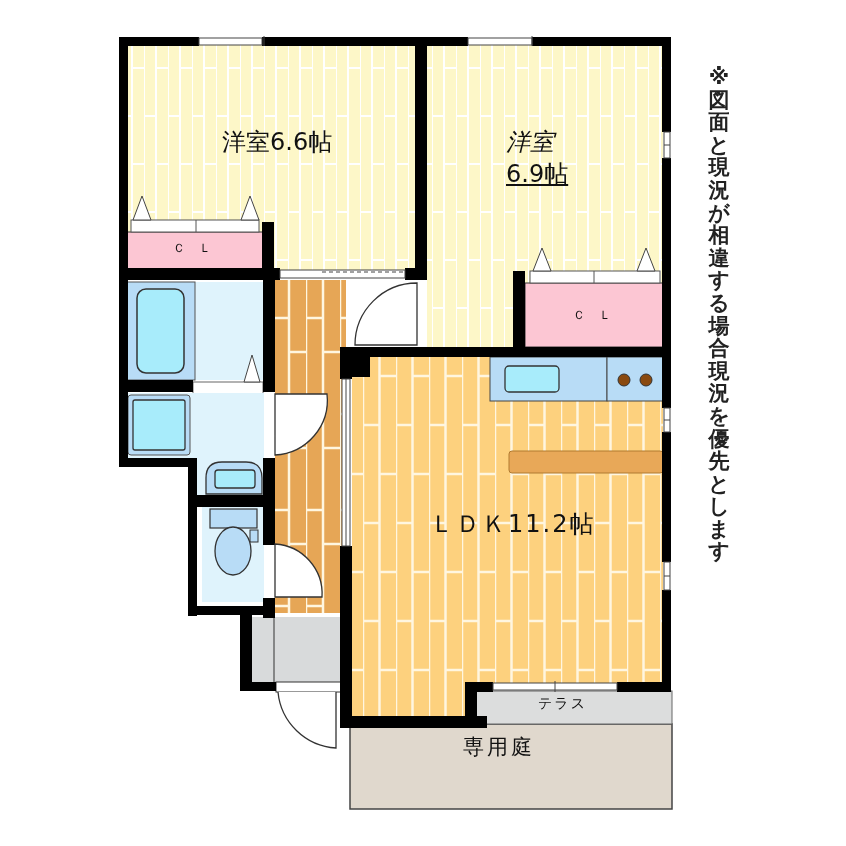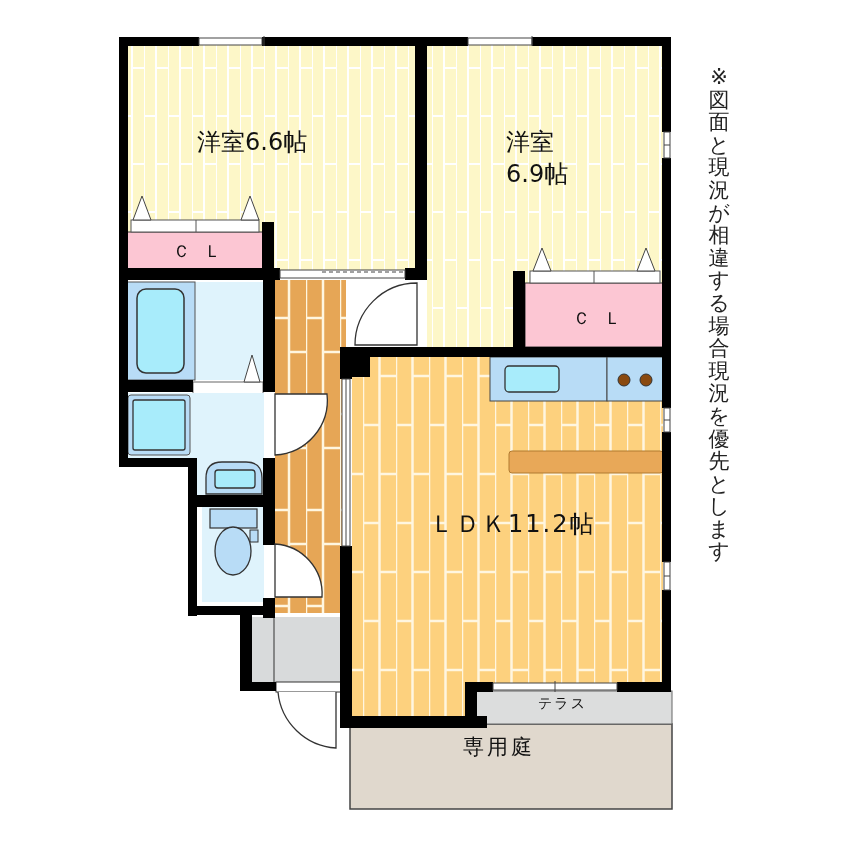--- a/index.html
+++ b/index.html
@@ -1,22 +1,22 @@
 <!DOCTYPE html>
 <html><head>
 <meta charset="utf-8">
 <style>
   html,body{margin:0;padding:0;background:#ffffff;}
   body{width:846px;height:846px;position:relative;overflow:hidden;font-family:"DejaVu Sans","Liberation Sans",sans-serif;}
   #plan{position:absolute;left:0;top:0;width:846px;height:846px;}
   .lbl{position:absolute;color:#111;white-space:nowrap;font-family:"DejaVu Sans","Liberation Sans",sans-serif;}
   .room-name{font-size:24px;line-height:28px;}
-  .cl{font-size:17px;letter-spacing:14px;text-align:right;}
+  .cl{font-size:12px;letter-spacing:14px;text-align:right;}
   .small{font-size:18px;letter-spacing:2px;}
-  .note{position:absolute;left:706px;top:66px;width:26px;font-size:21px;line-height:22.6px;color:#222;text-align:center;word-break:break-all;}
+  .note{position:absolute;left:706px;top:66px;width:26px;font-size:21px;line-height:22.6px;color:#222;text-align:center;word-break:break-all;font-weight:bold;}
 </style>
 </head>
 <body>
 
 <svg id="plan" viewBox="0 0 846 846" xmlns="http://www.w3.org/2000/svg">
   <defs>
     <pattern id="bedPat" x="0" y="0" width="24" height="96" patternUnits="userSpaceOnUse">
       <rect width="24" height="96" fill="#fdf7c8"></rect>
       <line x1="0" y1="0" x2="0" y2="96" stroke="#ffffff" stroke-width="2"></line>
       <line x1="0" y1="20" x2="12" y2="20" stroke="#ffffff" stroke-width="2"></line>
@@ -156,22 +156,22 @@
     <line x1="346" y1="379" x2="346" y2="546"></line>
   </g>
 
   <path d="M355,345 A62,62 0 0 1 417,283 L417,345 Z" fill="#fff" stroke="#333" stroke-width="1.3"></path>
   <rect x="265" y="392" width="10" height="66" fill="#fff"></rect>
   <path d="M275,394 L327,394 A55,55 0 0 1 275,455 Z" fill="#fff" stroke="#333" stroke-width="1.3"></path>
   <rect x="265" y="545" width="10" height="53" fill="#fff"></rect>
   <path d="M275,544 A50,50 0 0 1 322,597 L275,597 Z" fill="#fff" stroke="#333" stroke-width="1.3"></path>
 </svg>
 
-<div class="lbl room-name" style="left:197px;top:128px;">洋室6.6帖</div>
-<div class="lbl room-name" style="left:506px;top:128px;">洋室</div>
-<div class="lbl room-name" style="left:506px;top:160px;">6.9帖</div>
+<div class="lbl room-name" style="left:222px;top:128px;">洋室6.6帖</div>
+<div class="lbl room-name" style="left:506px;top:128px;font-style:italic;">洋室</div>
+<div class="lbl room-name" style="left:506px;top:160px;text-decoration:underline;">6.9帖</div>
 <div class="lbl room-name" style="left:430px;top:510px;letter-spacing:2px;">ＬＤＫ11.2帖</div>
 <div class="lbl cl" style="left:173px;top:240px;">ＣＬ</div>
 <div class="lbl cl" style="left:573px;top:307px;">ＣＬ</div>
 <div class="lbl small" style="left:538px;top:695px;font-size:14px;">テラス</div>
 <div class="lbl small" style="left:463px;top:733px;font-size:21px;letter-spacing:3px;">専用庭</div>
 
 <div class="note">※図面と現況が相違する場合現況を優先とします</div>
 
 </body></html>

